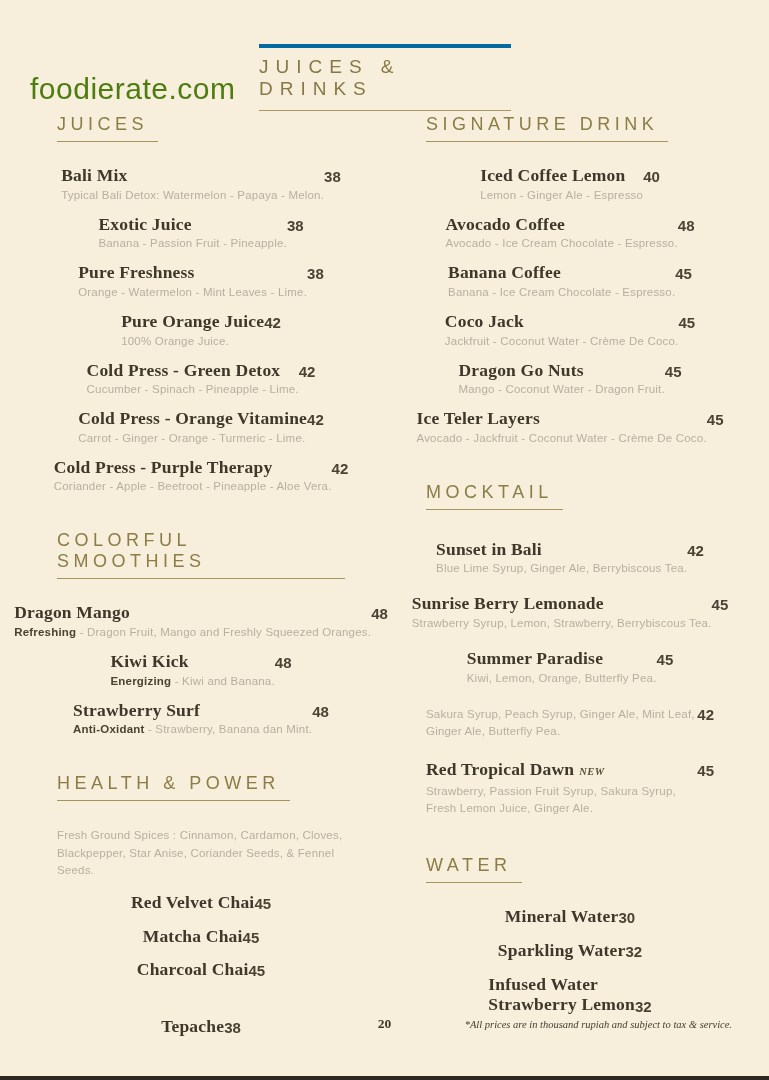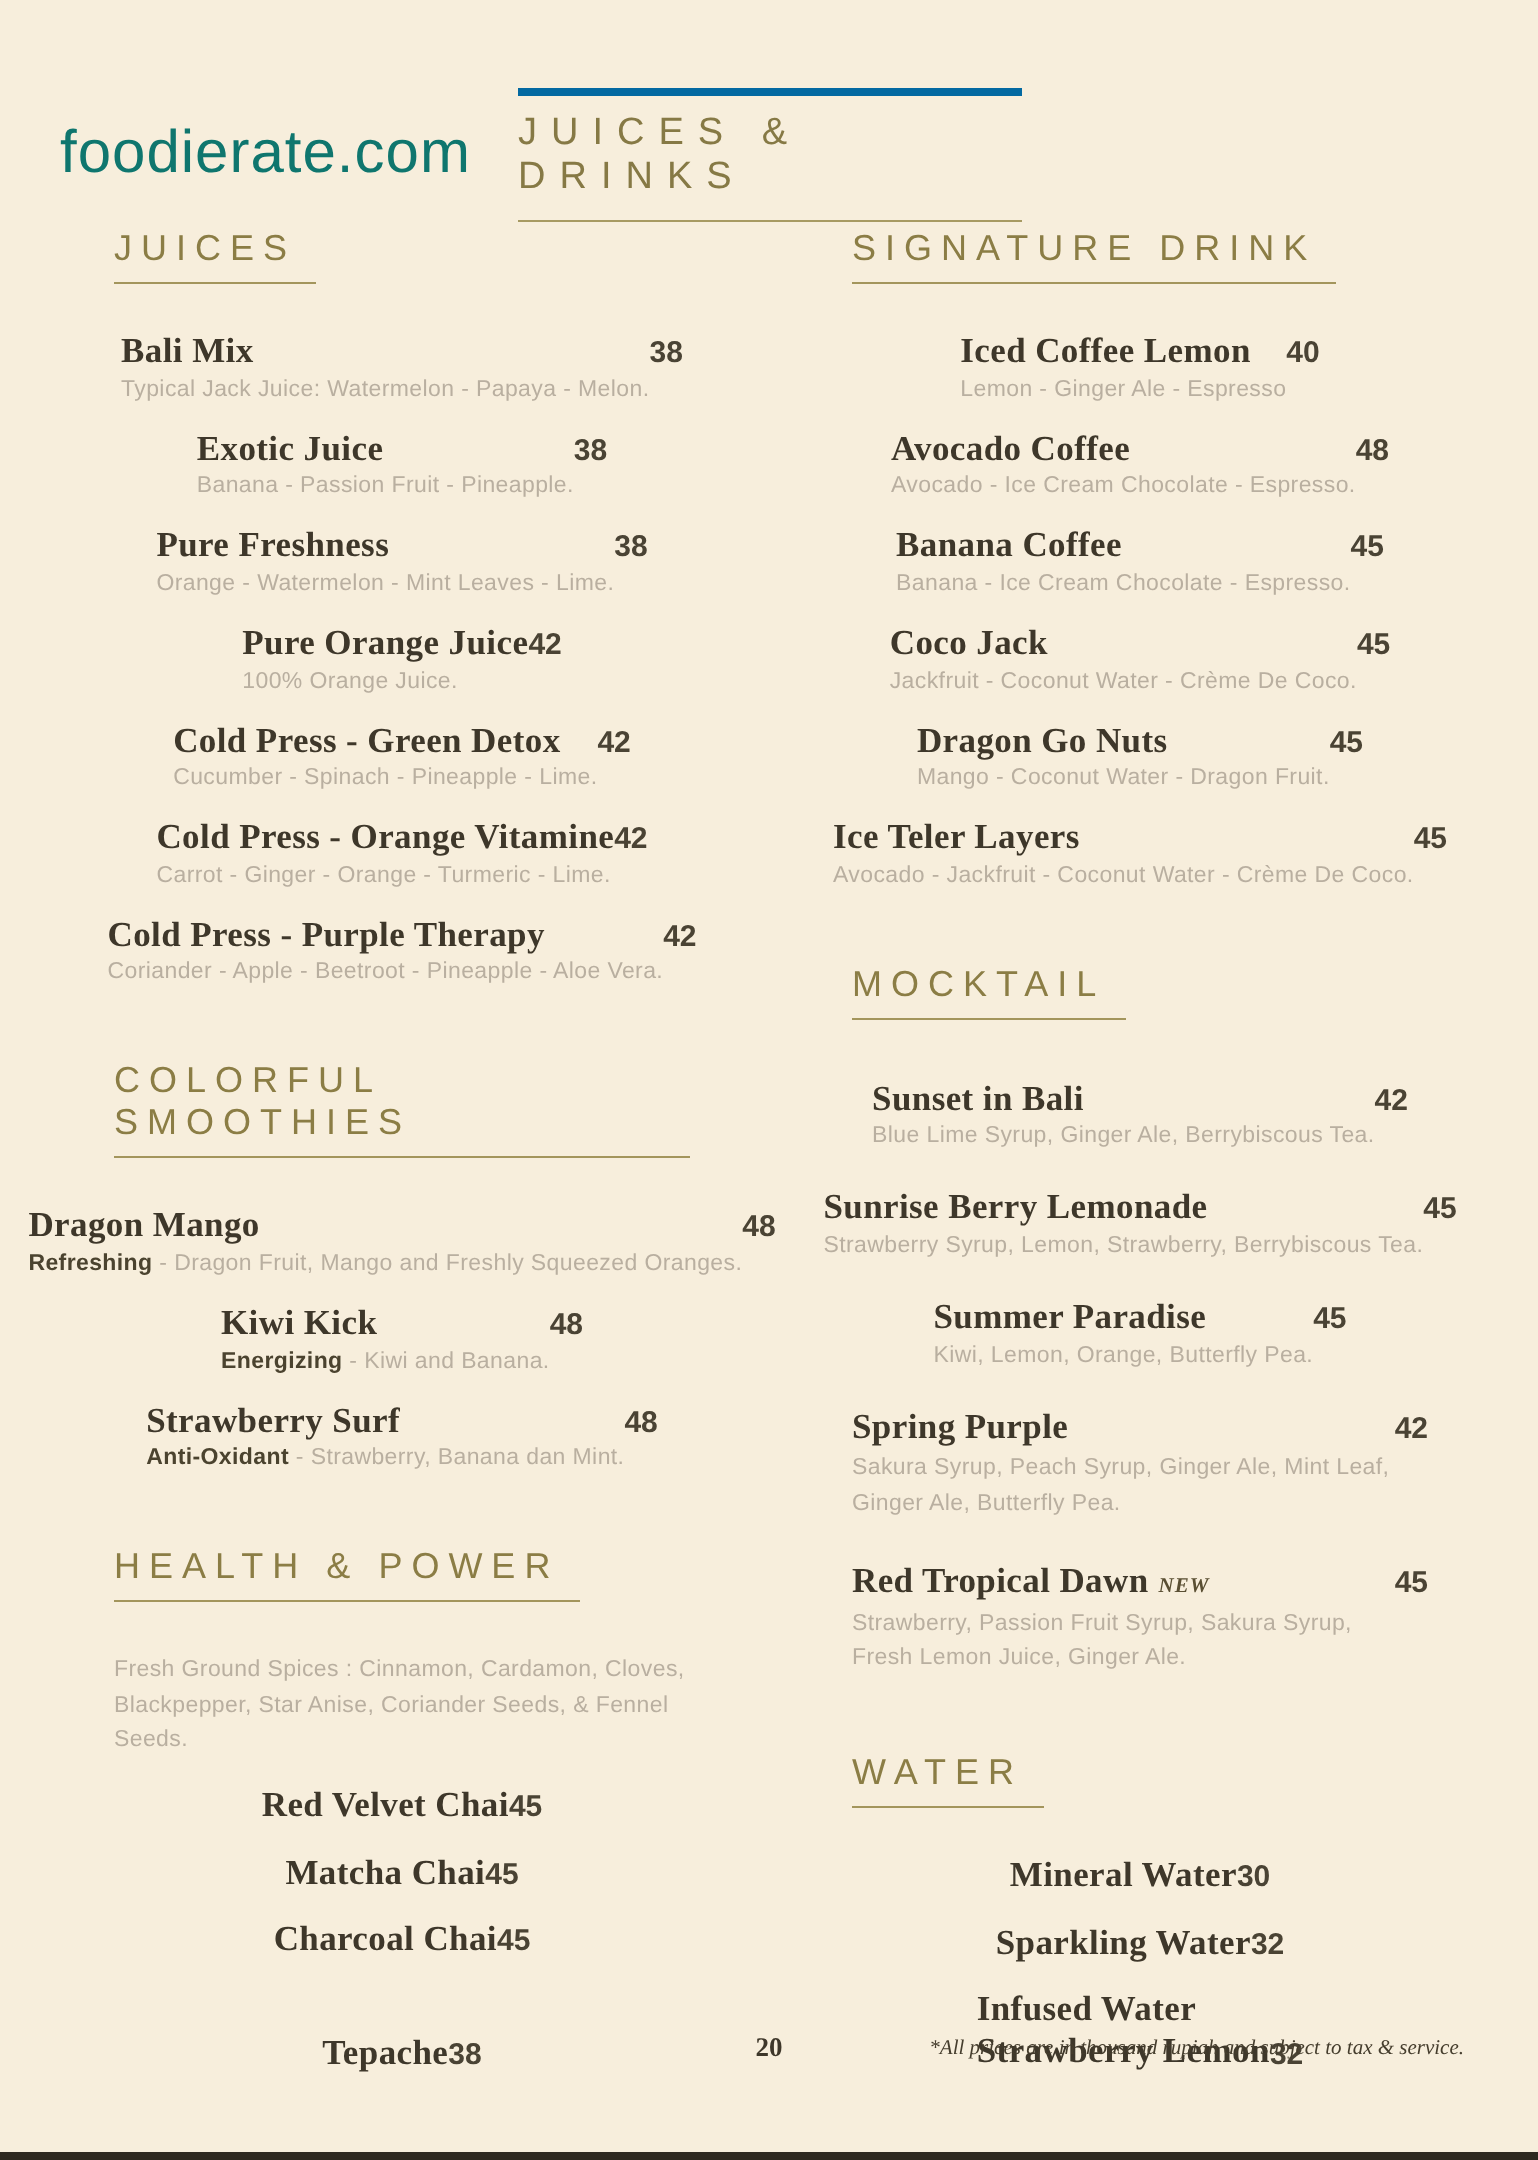--- a/index.html
+++ b/index.html
@@ -8,21 +8,21 @@
     background:#f7eedc; overflow:hidden;
     font-family:"Liberation Sans", sans-serif; color:#3e372a;
   }
   
   .title-block {
     position:absolute; top:44px; left:259px; width:252px; text-align:left;
     border-top:4px solid #0369a1; border-bottom:1px solid #a79a62; padding:8px 0 10px;
   }
   .title-text { font-size:19px; letter-spacing:7px; color:#867945; }
   .watermark {
-    position:absolute; top:60px; left:30px; font-size:30px; color:#0f766e;
+    position:absolute; top:72px; left:30px; font-size:30px; color:#4d7c0f;
     letter-spacing:0.5px;
   }
   
   .cols { position:absolute; top:114px; left:57px; display:flex; gap:81px; }
   .col { width:288px; }
   .sec { margin-bottom:38px; }
   .sec-head {
     display:inline-block; font-size:18px; letter-spacing:4.5px; color:#8b7d45;
     padding:0 10px 6px 0; border-bottom:1.5px solid #a3955c; margin-bottom:10px;
   }
@@ -69,21 +69,21 @@
   <div class="cols">
 
     <div class="col">
 
       <div class="sec">
         <div class="sec-head">JUICES</div>
 
         <div class="item">
           <div>
             <div class="iname">Bali Mix</div>
-            <div class="desc">Typical Jack Juice: Watermelon - Papaya - Melon.</div>
+            <div class="desc">Typical Bali Detox: Watermelon - Papaya - Melon.</div>
           </div>
           <div class="price">38</div>
         </div>
         <div class="item">
           <div>
             <div class="iname">Exotic Juice</div>
             <div class="desc">Banana - Passion Fruit - Pineapple.</div>
           </div>
           <div class="price">38</div>
         </div>
@@ -247,21 +247,20 @@
         </div>
         <div class="item">
           <div>
             <div class="iname">Summer Paradise</div>
             <div class="desc">Kiwi, Lemon, Orange, Butterfly Pea.</div>
           </div>
           <div class="price">45</div>
         </div>
         <div class="item">
           <div>
-            <div class="iname">Spring Purple</div>
             <div class="desc wrap">Sakura Syrup, Peach Syrup, Ginger Ale, Mint Leaf, Ginger Ale, Butterfly Pea.</div>
           </div>
           <div class="price">42</div>
         </div>
         <div class="item">
           <div>
             <div class="iname"><span>Red Tropical Dawn</span><span class="new-badge">NEW</span></div>
             <div class="desc wrap">Strawberry, Passion Fruit Syrup, Sakura Syrup, Fresh Lemon Juice, Ginger Ale.</div>
           </div>
           <div class="price">45</div>

